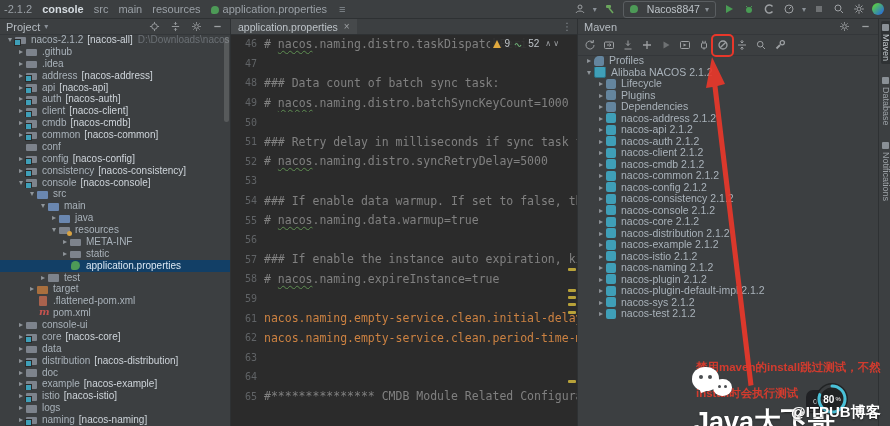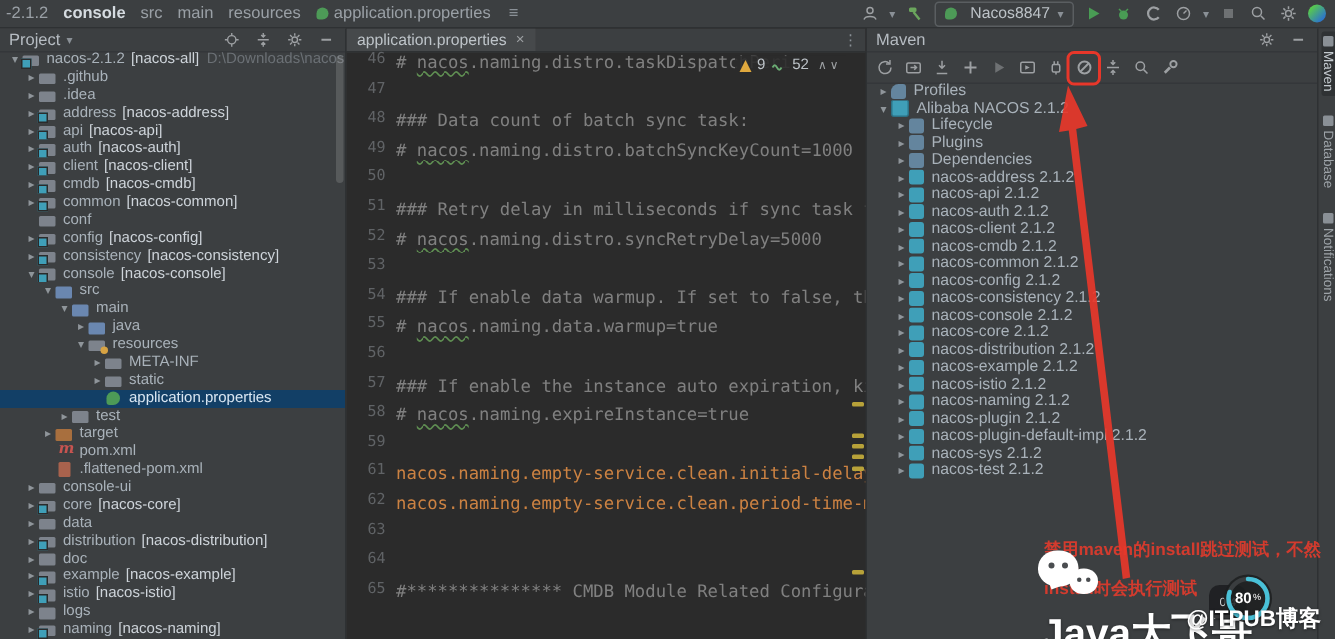--- a/index.html
+++ b/index.html
@@ -49,21 +49,21 @@
   .tg{color:#ced4da;font-weight:normal;margin-left:4px;}
   .pth{color:#6b7075;margin-left:5px;}
   .pscroll{position:absolute;right:1px;top:18px;width:5px;height:85px;background:rgba(255,255,255,.14);border-radius:3px;}
   
   .editor-col{width:346px;flex:none;position:relative;background:#2b2b2b;border-right:1px solid #2e3133;overflow:hidden;}
   .tabbar{height:15px;background:#3c3f41;display:flex;align-items:center;border-bottom:1px solid #2e3133;}
   .tab{height:15px;display:flex;align-items:center;background:#46494b;padding:0 7px;font-size:10.5px;color:#bdc3c8;gap:6px;}
   .tab .x{color:#9da0a3;font-size:10px;}
   .tab-more{margin-left:auto;color:#8a9096;padding:0 5px;font-size:10px;}
   .ed-body{position:absolute;top:15px;left:0;right:0;bottom:0;font-family:"DejaVu Sans Mono",monospace;}
-  .eline{height:19.6px;display:flex;white-space:pre;overflow:hidden;}
+  .eline{height:19.6px;display:flex;align-items:center;white-space:pre;overflow:hidden;}
   .lnum{width:26px;flex:none;text-align:right;padding-right:7px;font-size:10px;color:#606366;}
   .lcode{font-size:11.5px;color:#a9b2ba;}
   .seg-c{color:#808080;}
   .seg-cu{color:#808080;text-decoration:underline wavy #5f8f52;text-decoration-thickness:1px;text-underline-offset:2px;}
   .seg-k{color:#cc8242;}
   .seg-eq{color:#a9b2ba;}
   .seg-v{color:#4ea38a;}
   .inspect{position:absolute;top:3px;right:13px;display:flex;align-items:center;gap:4px;
            font-family:"Liberation Sans",sans-serif;font-size:10px;color:#bdc3c8;background:rgba(43,43,43,.9);padding:1px 3px;}
   .tri{width:0;height:0;border-left:4.5px solid transparent;border-right:4.5px solid transparent;border-bottom:8px solid #e0a93e;}
@@ -342,27 +342,27 @@
             <span class="ico folder"></span>
             <span class="nm">test</span>
           </div>
           <div class="prow" style="padding-left: 27px;">
             <span class="chev">▸</span>
             <span class="ico target-folder"></span>
             <span class="nm">target</span>
           </div>
           <div class="prow" style="padding-left: 27px;">
             <span class="chev"></span>
+            <span class="ico pom-file"></span>
+            <span class="nm">.flattened-pom.xml</span>
+          </div>
+          <div class="prow" style="padding-left: 27px;">
+            <span class="chev"></span>
             <span class="ico maven-file"></span>
             <span class="nm">pom.xml</span>
-          </div>
-          <div class="prow" style="padding-left: 27px;">
-            <span class="chev"></span>
-            <span class="ico pom-file"></span>
-            <span class="nm">.flattened-pom.xml</span>
           </div>
           <div class="prow" style="padding-left: 16px;">
             <span class="chev">▸</span>
             <span class="ico folder"></span>
             <span class="nm">console-ui</span>
           </div>
           <div class="prow" style="padding-left: 16px;">
             <span class="chev">▸</span>
             <span class="ico module"></span>
             <span class="nm">core</span>

